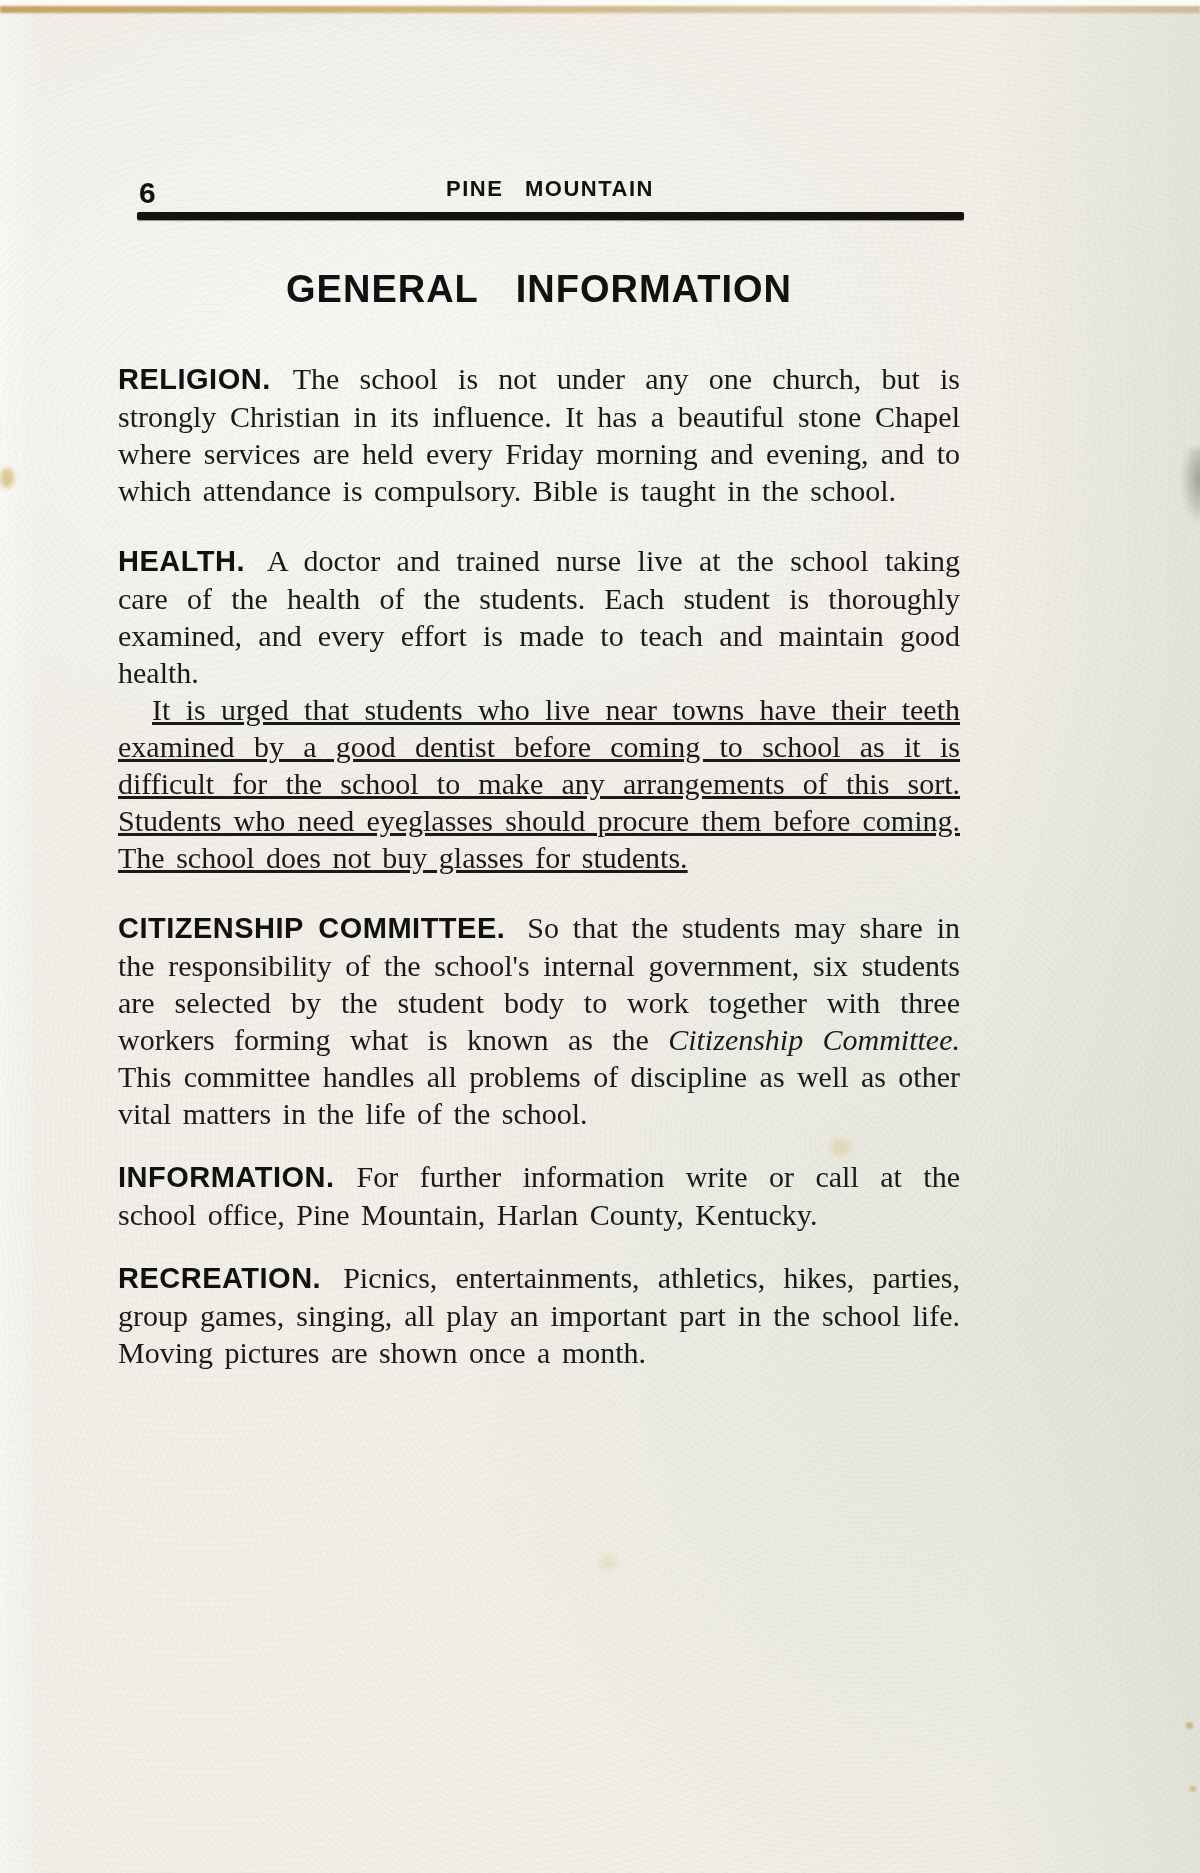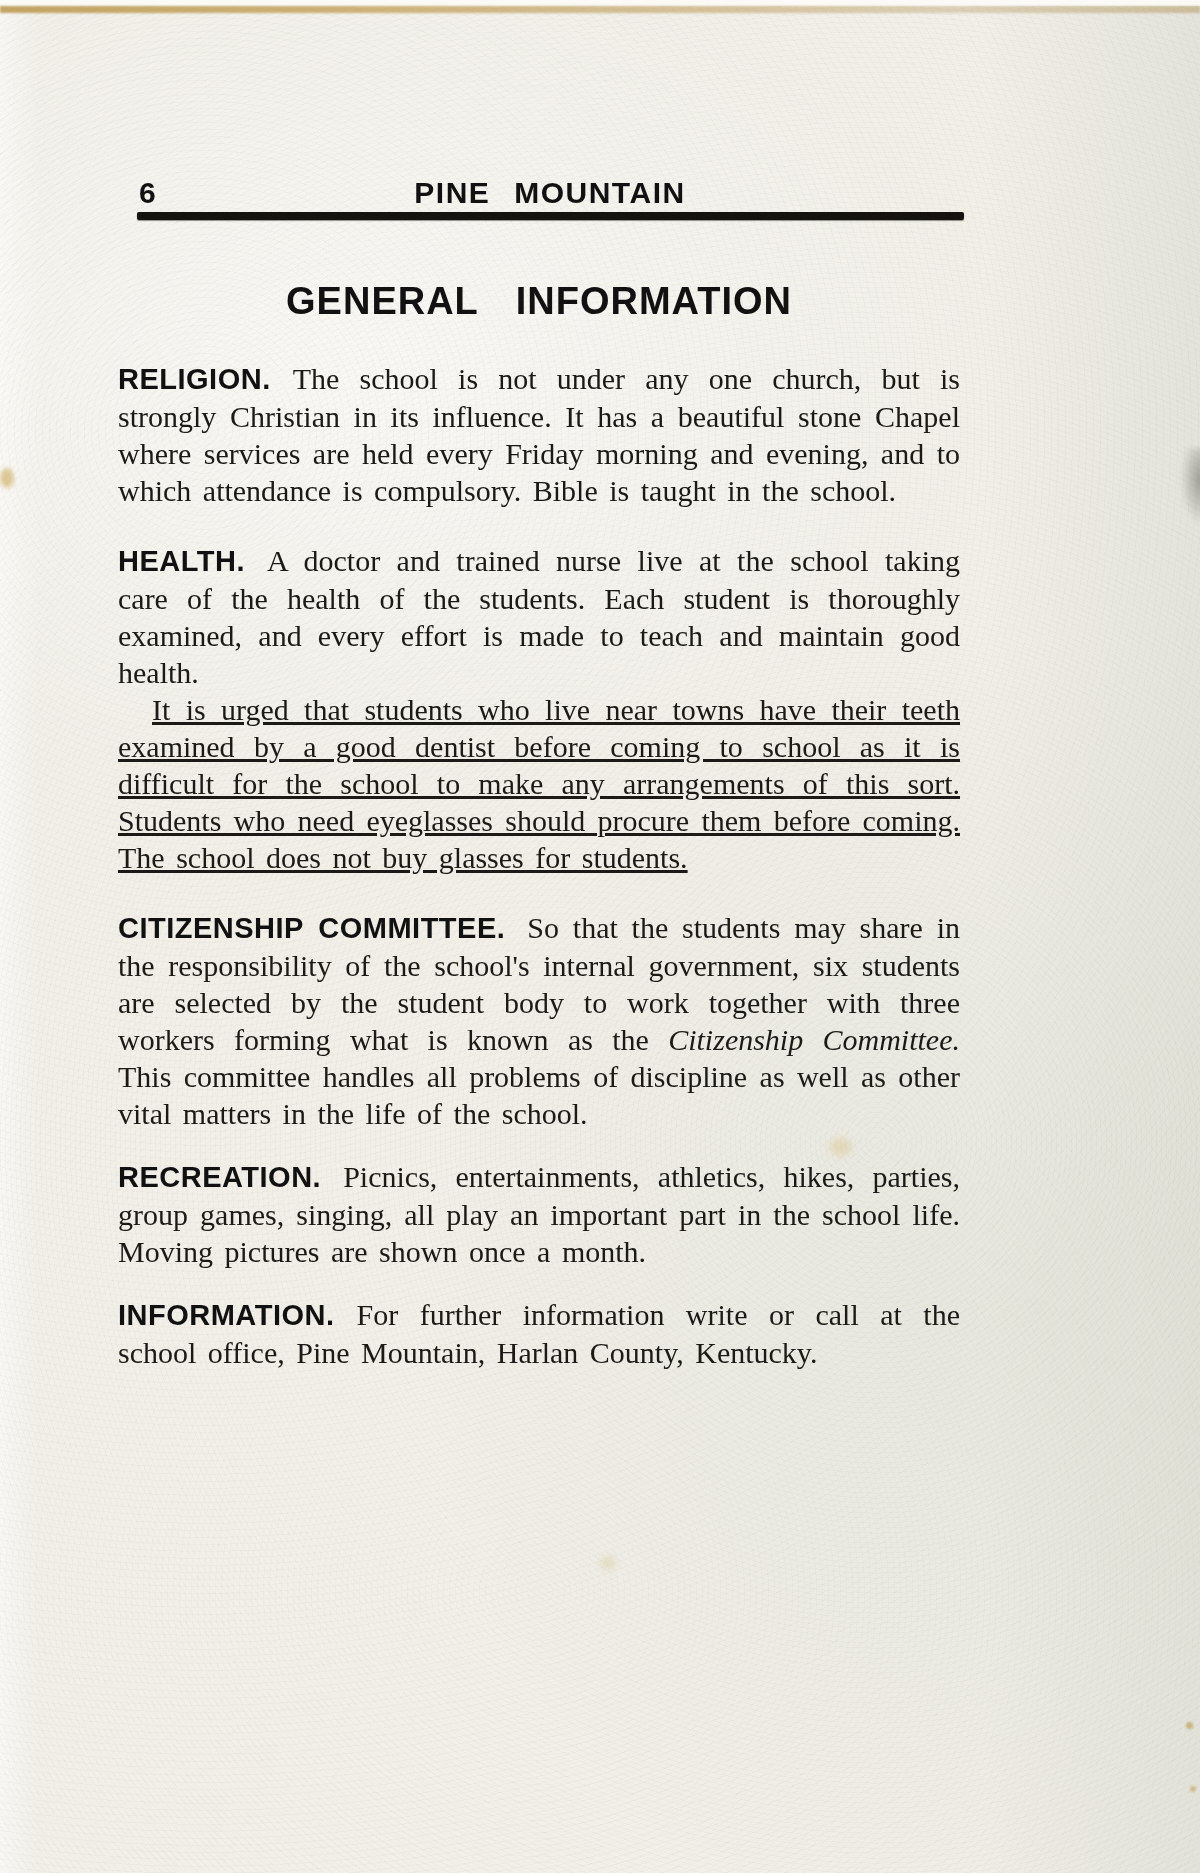--- a/index.html
+++ b/index.html
@@ -42,26 +42,26 @@
   .stain-b { left:830px; top:1138px; width:22px; height:18px; background:rgba(214,186,118,0.35); filter:blur(3px); }
   .stain-c { left:600px; top:1556px; width:16px; height:14px; background:rgba(210,184,120,0.28); filter:blur(3px); }
   .stain-d { left:1186px; top:1722px; width:7px; height:7px; background:rgba(190,150,70,0.6); filter:blur(1px); }
   .stain-e { left:1190px; top:1786px; width:6px; height:6px; background:rgba(190,150,70,0.5); filter:blur(1px); }
 
   .sans { font-family:"Liberation Sans","DejaVu Sans",sans-serif; font-weight:bold; color:#111; }
 
   .header-row { position:absolute; left:137px; top:176px; width:826px; height:34px; }
   .page-number { position:absolute; left:2px; top:0; font-size:30px; letter-spacing:1px; }
   .running-title { position:absolute; left:0; right:0; text-align:center; top:0;
-                   font-size:30px; letter-spacing:1.5px; word-spacing:14px; }
+                   font-size:22px; letter-spacing:1.5px; word-spacing:14px; }
   .header-rule { position:absolute; left:137px; top:212px; width:827px; height:8px;
                  background:#141310; border-radius:2px;
                  box-shadow:0 1px 1px rgba(20,19,16,0.45); }
 
-  .section-title { position:absolute; left:118px; top:280px; width:842px; text-align:center;
+  .section-title { position:absolute; left:118px; top:268px; width:842px; text-align:center;
                    font-size:38px; letter-spacing:1px; word-spacing:26px; }
 
   .page-body { position:absolute; left:118px; top:360px; width:842px;
                font-size:30px; line-height:37px; text-align:justify; word-spacing:4px; }
   .page-body p { margin:0; }
   .page-body p.indent { text-indent:34px;text-decoration:underline; }
   .section { margin-top:0; }
   .section + .section { margin-top:33px; }
   .section.sec-recreation, .section.sec-information { margin-top:26px; }
   .run-in { font-family:"Liberation Sans","DejaVu Sans",sans-serif; font-weight:bold; color:#111;
@@ -94,21 +94,21 @@
       <section class="section sec-religion">
         <p class=""><span class="run-in">RELIGION.</span><span>The school is not under any one church, but is strongly Christian in its influence. It has a beautiful stone Chapel where services are held every Friday morning and evening, and to which attendance is compulsory. Bible is taught in the school.</span></p>
       </section>
       <section class="section sec-health">
         <p class=""><span class="run-in">HEALTH.</span><span>A doctor and trained nurse live at the school taking care of the health of the students. Each student is thoroughly examined, and every effort is made to teach and maintain good health.</span></p>
         <p class="indent"><span>It is urged that students who live near towns have their teeth examined by a good dentist before coming to school as it is difficult for the school to make any arrangements of this sort. Students who need eyeglasses should procure them before coming. The school does not buy glasses for students.</span></p>
       </section>
       <section class="section sec-citizenship-committee">
         <p class=""><span class="run-in">CITIZENSHIP COMMITTEE.</span><span>So that the students may share in the responsibility of the school's internal government, six students are selected by the student body to work together with three workers forming what is known as the </span><span class="seg-italic">Citizenship Committee.</span><span> This committee handles all problems of discipline as well as other vital matters in the life of the school.</span></p>
       </section>
+      <section class="section sec-information">
+        <p class=""><span class="run-in">INFORMATION.</span><span>For further information write or call at the school office, Pine Mountain, Harlan County, Kentucky.</span></p>
+      </section>
       <section class="section sec-recreation">
         <p class=""><span class="run-in">RECREATION.</span><span>Picnics, entertainments, athletics, hikes, parties, group games, singing, all play an important part in the school life. Moving pictures are shown once a month.</span></p>
-      </section>
-      <section class="section sec-information">
-        <p class=""><span class="run-in">INFORMATION.</span><span>For further information write or call at the school office, Pine Mountain, Harlan County, Kentucky.</span></p>
       </section>
     </div>
 
 </div>
 
 </body></html>

